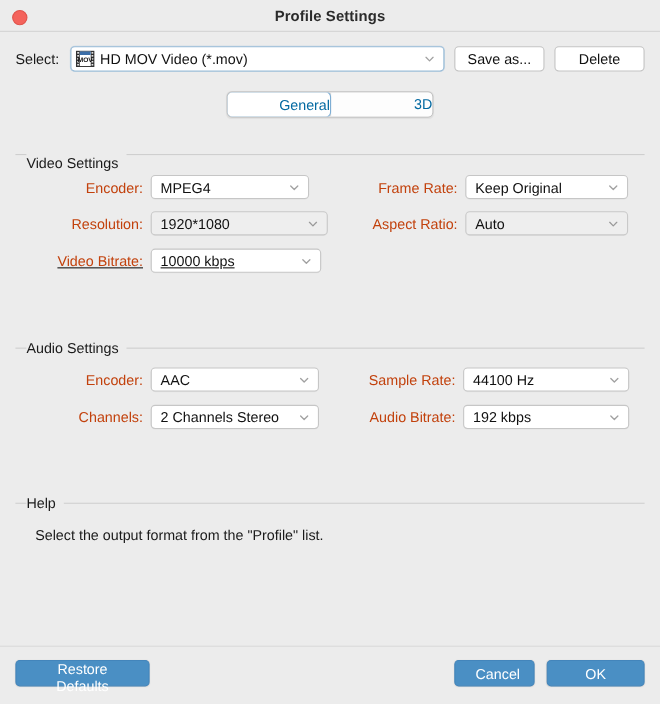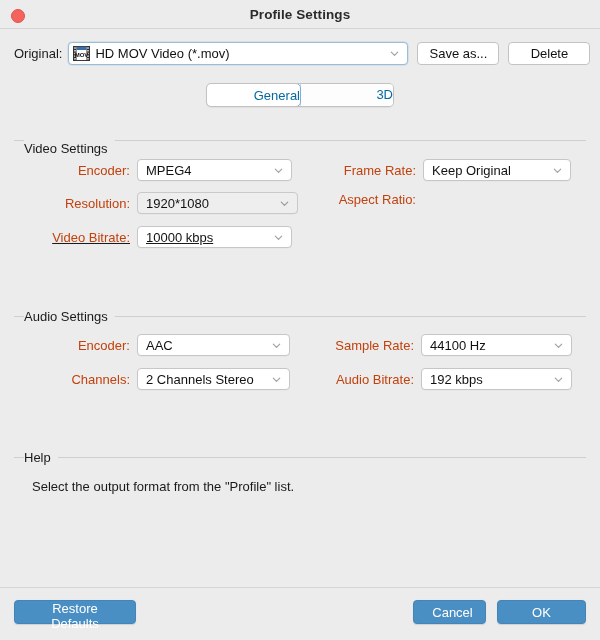--- a/index.html
+++ b/index.html
@@ -254,21 +254,21 @@
 </style>
 </head>
 <body>
 
 <div class="titlebar">
   <div class="close-btn"></div>
   <div class="window-title">Profile Settings</div>
 </div>
 
 <div class="profile-row">
-  <div class="profile-label">Original:</div>
+  <div class="profile-label">Select:</div>
 
   <div class="profile-combo">
     <svg class="mov-icon" viewBox="0 0 17 15">
       <rect x="0.5" y="0.5" width="16" height="14" fill="#ffffff" stroke="#3a3a3a" stroke-width="1"></rect>
       <rect x="0.5" y="0.5" width="3" height="14" fill="#2b2b2b"></rect>
       <rect x="13.5" y="0.5" width="3" height="14" fill="#2b2b2b"></rect>
       <rect x="1.2" y="1.3" width="1.6" height="1.5" fill="#e8e8e8"></rect>
       <rect x="1.2" y="4" width="1.6" height="1.5" fill="#e8e8e8"></rect>
       <rect x="1.2" y="6.7" width="1.6" height="1.5" fill="#e8e8e8"></rect>
       <rect x="1.2" y="9.4" width="1.6" height="1.5" fill="#e8e8e8"></rect>
@@ -301,21 +301,21 @@
 <div class="group" style="top:133px;">
   <div class="group-header">
     <div class="group-line left-stub"></div>
     <div class="group-title" style="padding-left:0;margin-top:16px;">Video Settings</div>
     <div class="group-line"></div>
   </div>
 </div>
 
 <div class="field-row" style="left:14px; top:159px;">
   <div class="field-label" style="width:116px;">Encoder:</div>
-  <div class="combo" style="width:155px;">
+  <div class="combo" style="width:144px;">
     <span class="combo-text">MPEG4</span>
     <svg class="chevron" viewBox="0 0 12 12">
         <path d="M2.5 4.5 L6 8 L9.5 4.5" fill="none" stroke="#555" stroke-width="1.3" stroke-linecap="round" stroke-linejoin="round"></path>
       </svg>
   </div>
 </div>
 
 <div class="field-row" style="left:14px; top:192px;">
   <div class="field-label" style="width:116px;">Resolution:</div>
   <div class="combo gray" style="width:161px;">
@@ -341,20 +341,26 @@
   <div class="combo" style="width:148px;">
     <span class="combo-text">Keep Original</span>
     <svg class="chevron" viewBox="0 0 12 12">
         <path d="M2.5 4.5 L6 8 L9.5 4.5" fill="none" stroke="#555" stroke-width="1.3" stroke-linecap="round" stroke-linejoin="round"></path>
       </svg>
   </div>
 </div>
 
 <div class="field-row" style="left:300px; top:192px;">
   <div class="field-label" style="width:116px;">Aspect Ratio:</div>
+  <div class="combo gray" style="width:148px;">
+    <span class="combo-text">Auto</span>
+    <svg class="chevron" viewBox="0 0 12 12">
+        <path d="M2.5 4.5 L6 8 L9.5 4.5" fill="none" stroke="#555" stroke-width="1.3" stroke-linecap="round" stroke-linejoin="round"></path>
+      </svg>
+  </div>
 </div>
 
 <div class="group" style="top:309px;">
   <div class="group-header">
     <div class="group-line left-stub"></div>
     <div class="group-title" style="padding-left:0;">Audio Settings</div>
     <div class="group-line"></div>
   </div>
 </div>
 

